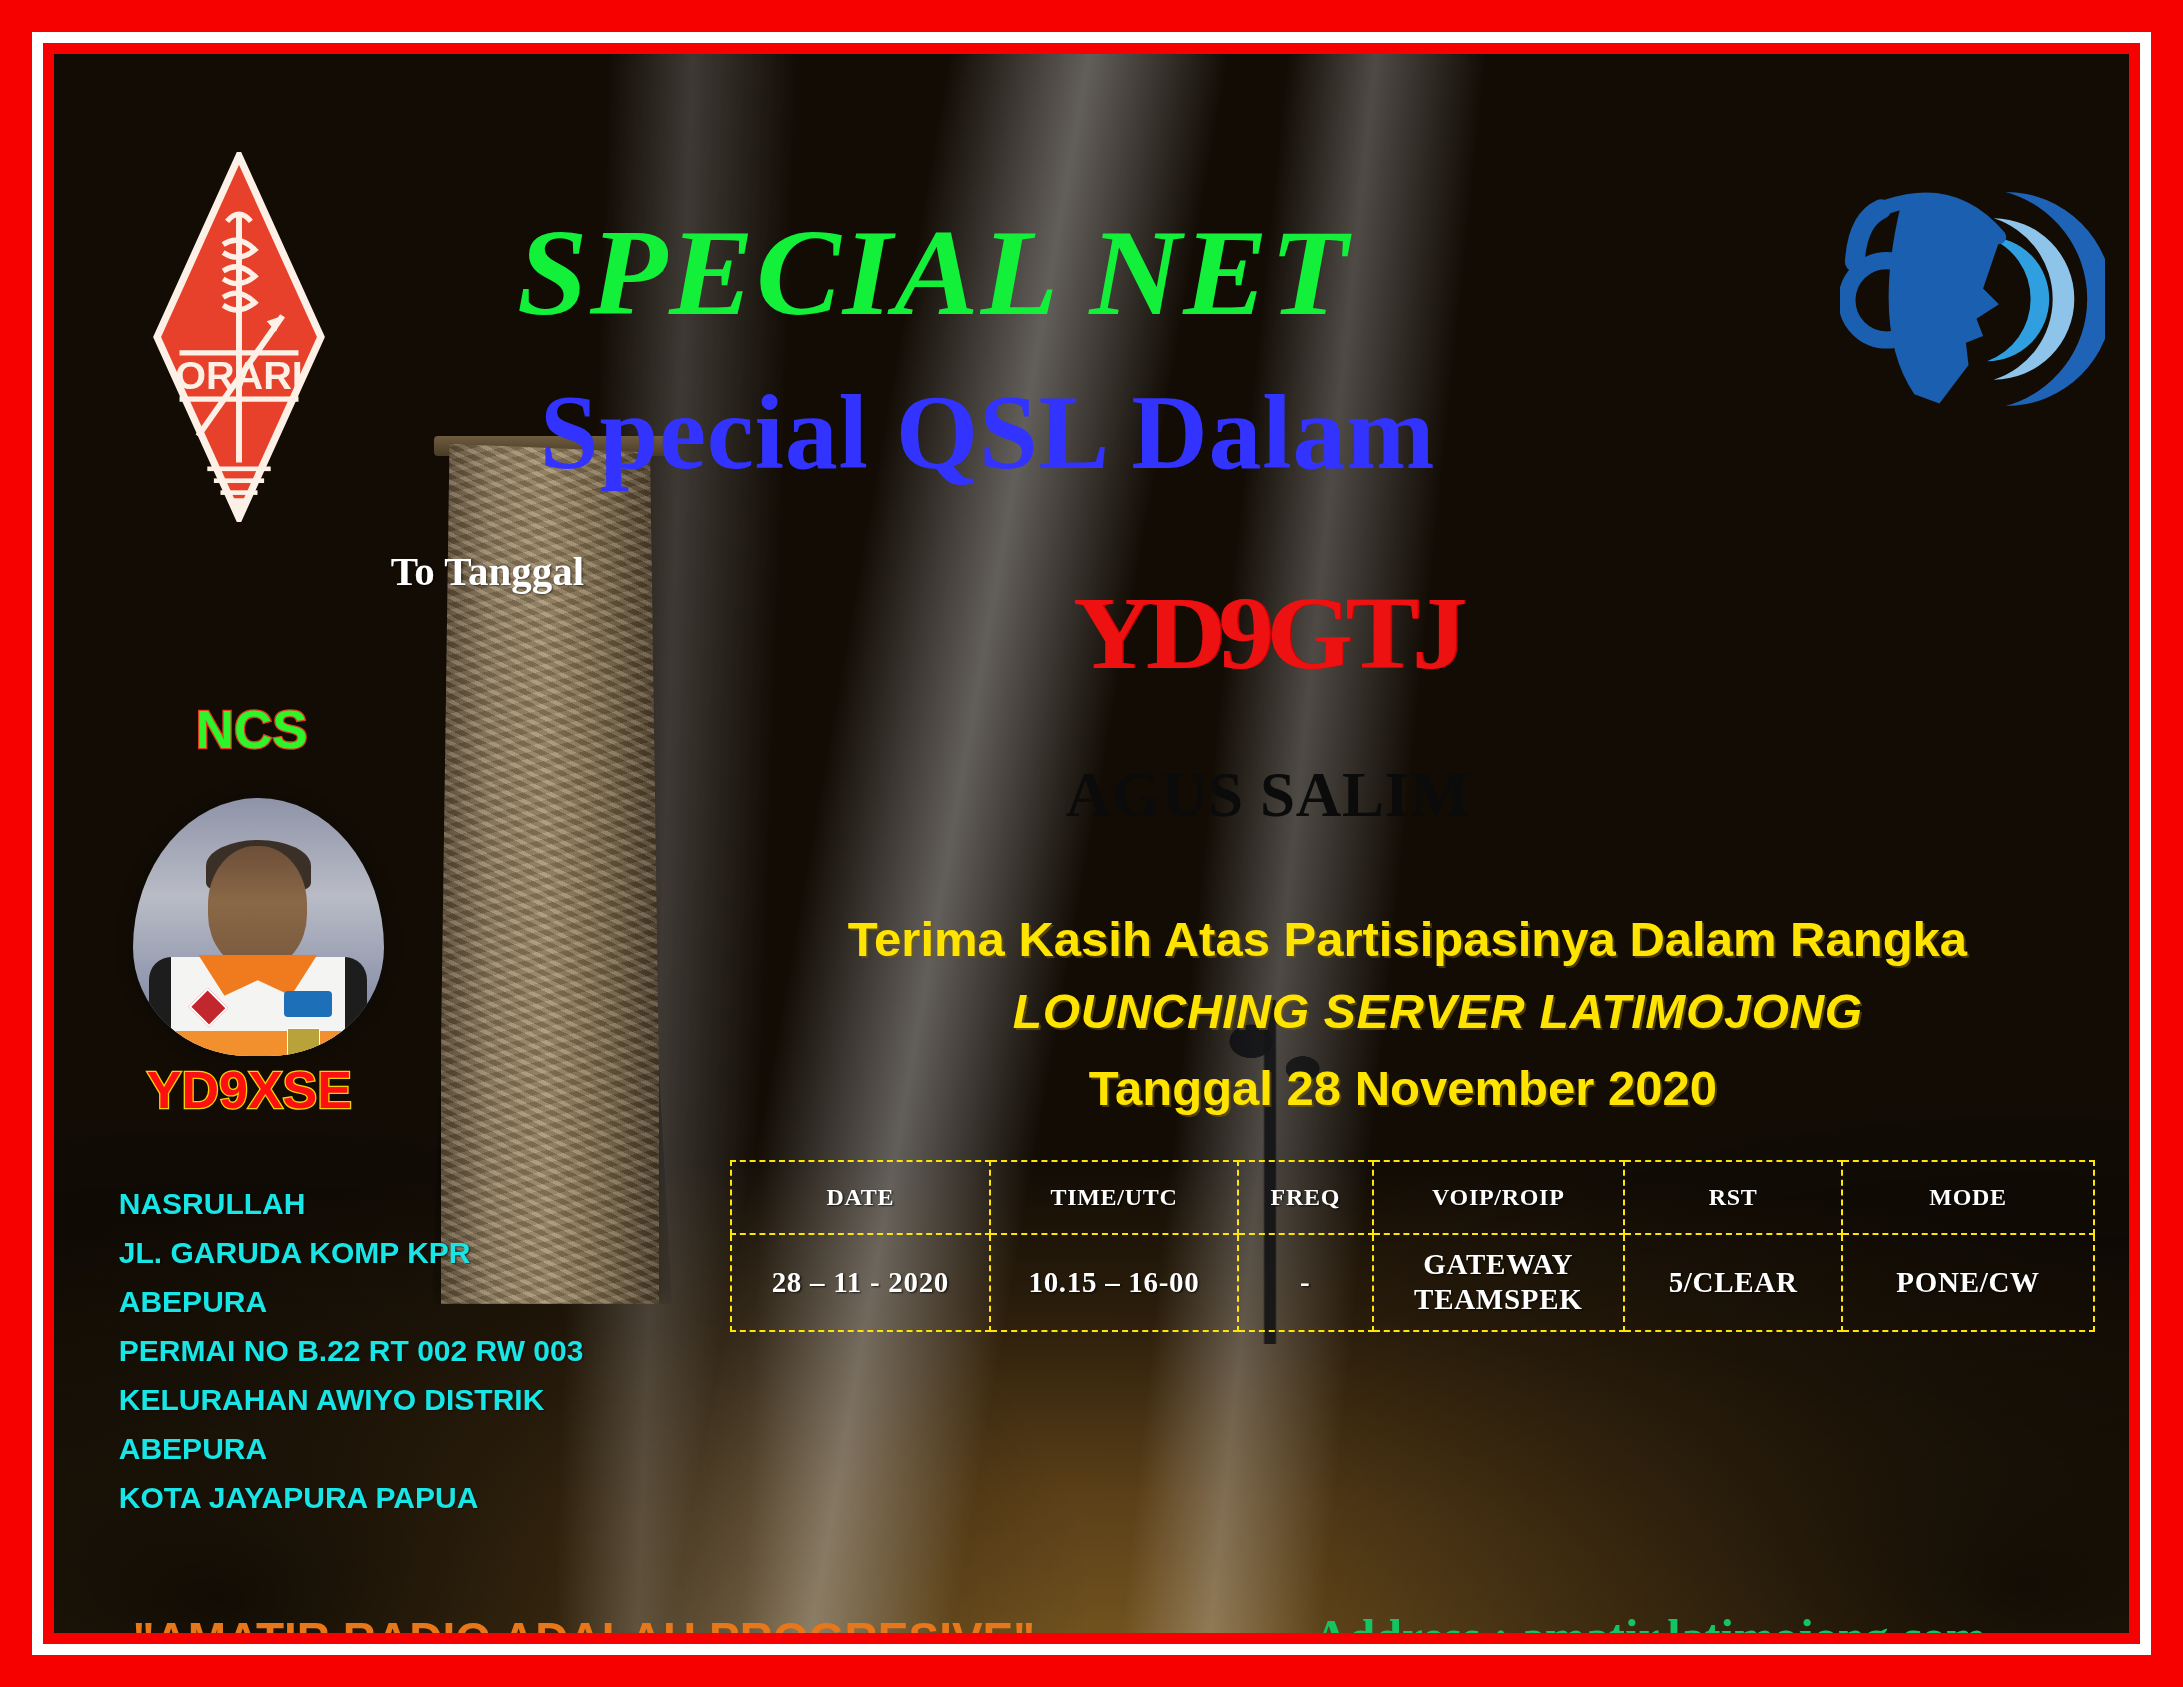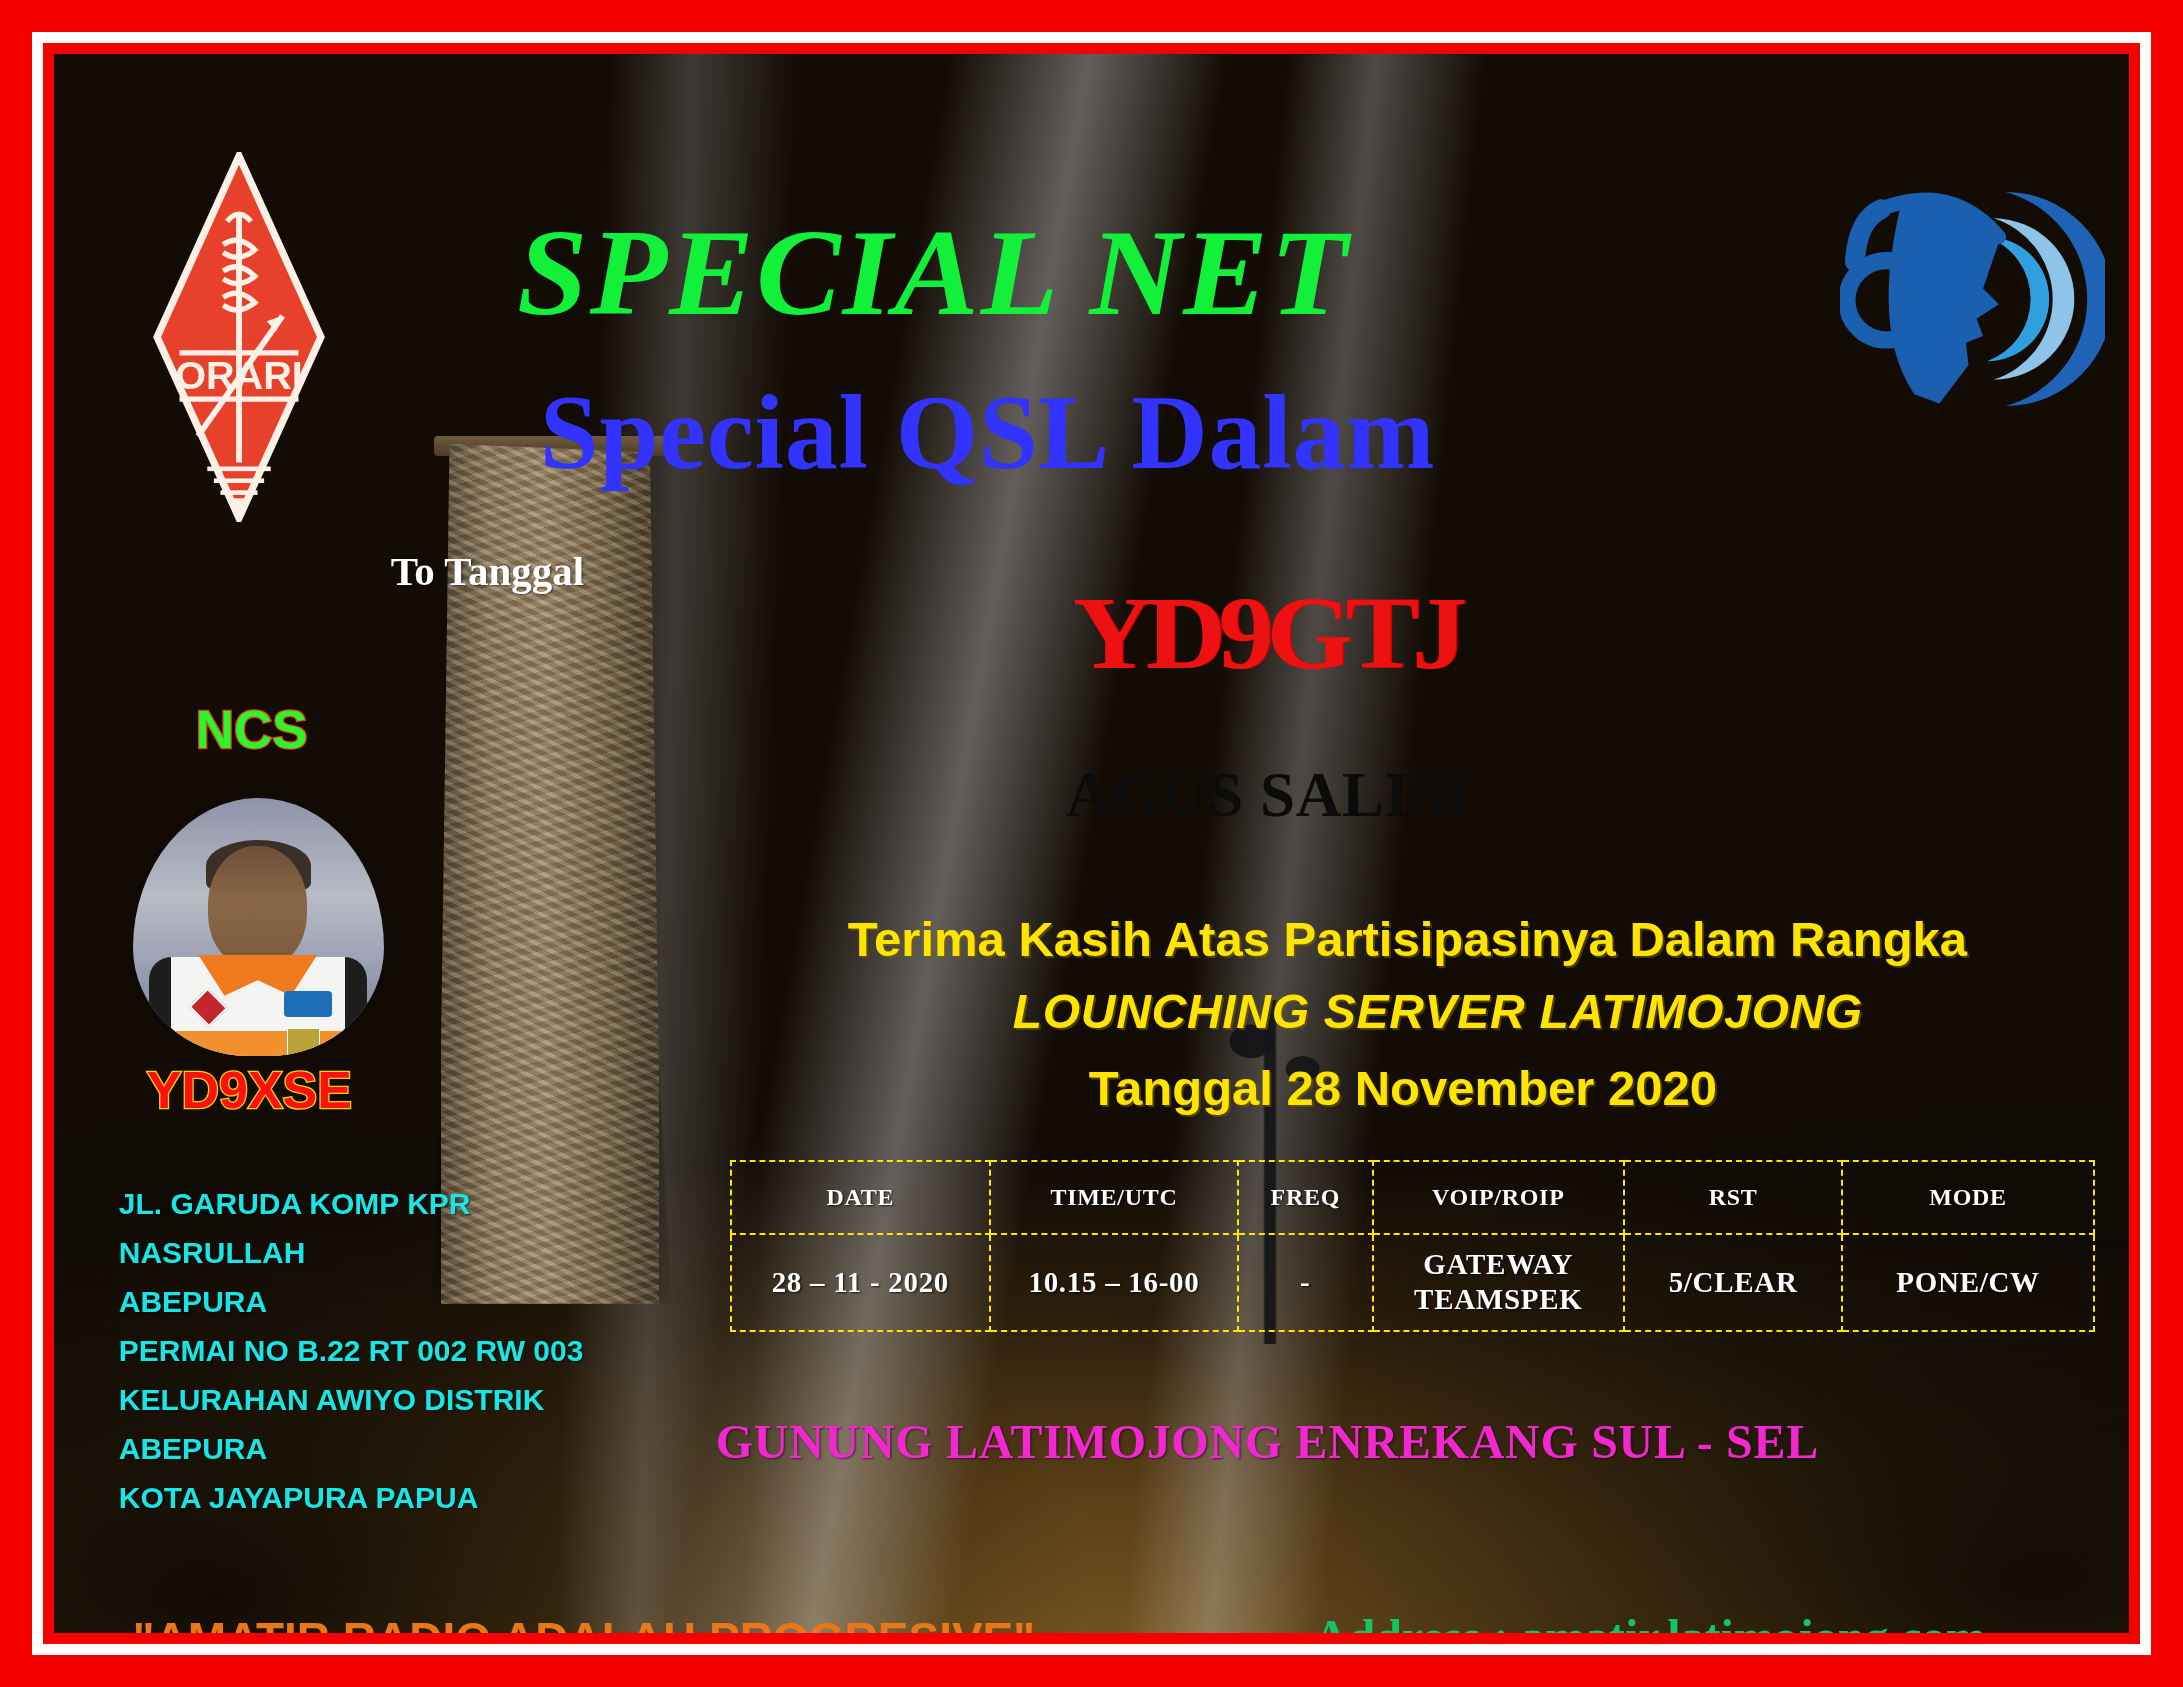--- a/index.html
+++ b/index.html
@@ -336,22 +336,22 @@
           <div id="torso"></div>
           <div id="collar"></div>
           <div id="sash"></div>
           <div id="badge-l"></div>
           <div id="badge-r"></div>
           <div id="idcard"></div>
         </div>
         <div class="abs" id="yd9xse">YD9XSE</div>
 
         <div id="address">
+          <div>NASRULLAH</div>
           <div>JL. GARUDA KOMP KPR</div>
-          <div>NASRULLAH</div>
           <div>ABEPURA</div>
           <div>PERMAI NO B.22 RT 002 RW 003</div>
           <div>KELURAHAN AWIYO DISTRIK</div>
           <div>ABEPURA</div>
           <div>KOTA JAYAPURA PAPUA</div>
         </div>
 
         <table id="qso-table">
           <thead>
             <tr>
@@ -371,21 +371,20 @@
               <td>
                 <div>GATEWAY</div>
                 <div>TEAMSPEK</div>
               </td>
               <td>5/CLEAR</td>
               <td>PONE/CW</td>
             </tr>
           </tbody>
         </table>
 
-        <div class="abs" id="location">GUNUNG LATIMOJONG ENREKANG SUL - SEL</div>
         <div class="abs" id="motto">"AMATIR  RADIO ADALAH PROGRESIVE"</div>
         <div class="abs" id="addr-url">Address  : amatir.latimojong.com</div>
 
       </div>
     </div>
   </div>
 </div>
 
 
 </body></html>

